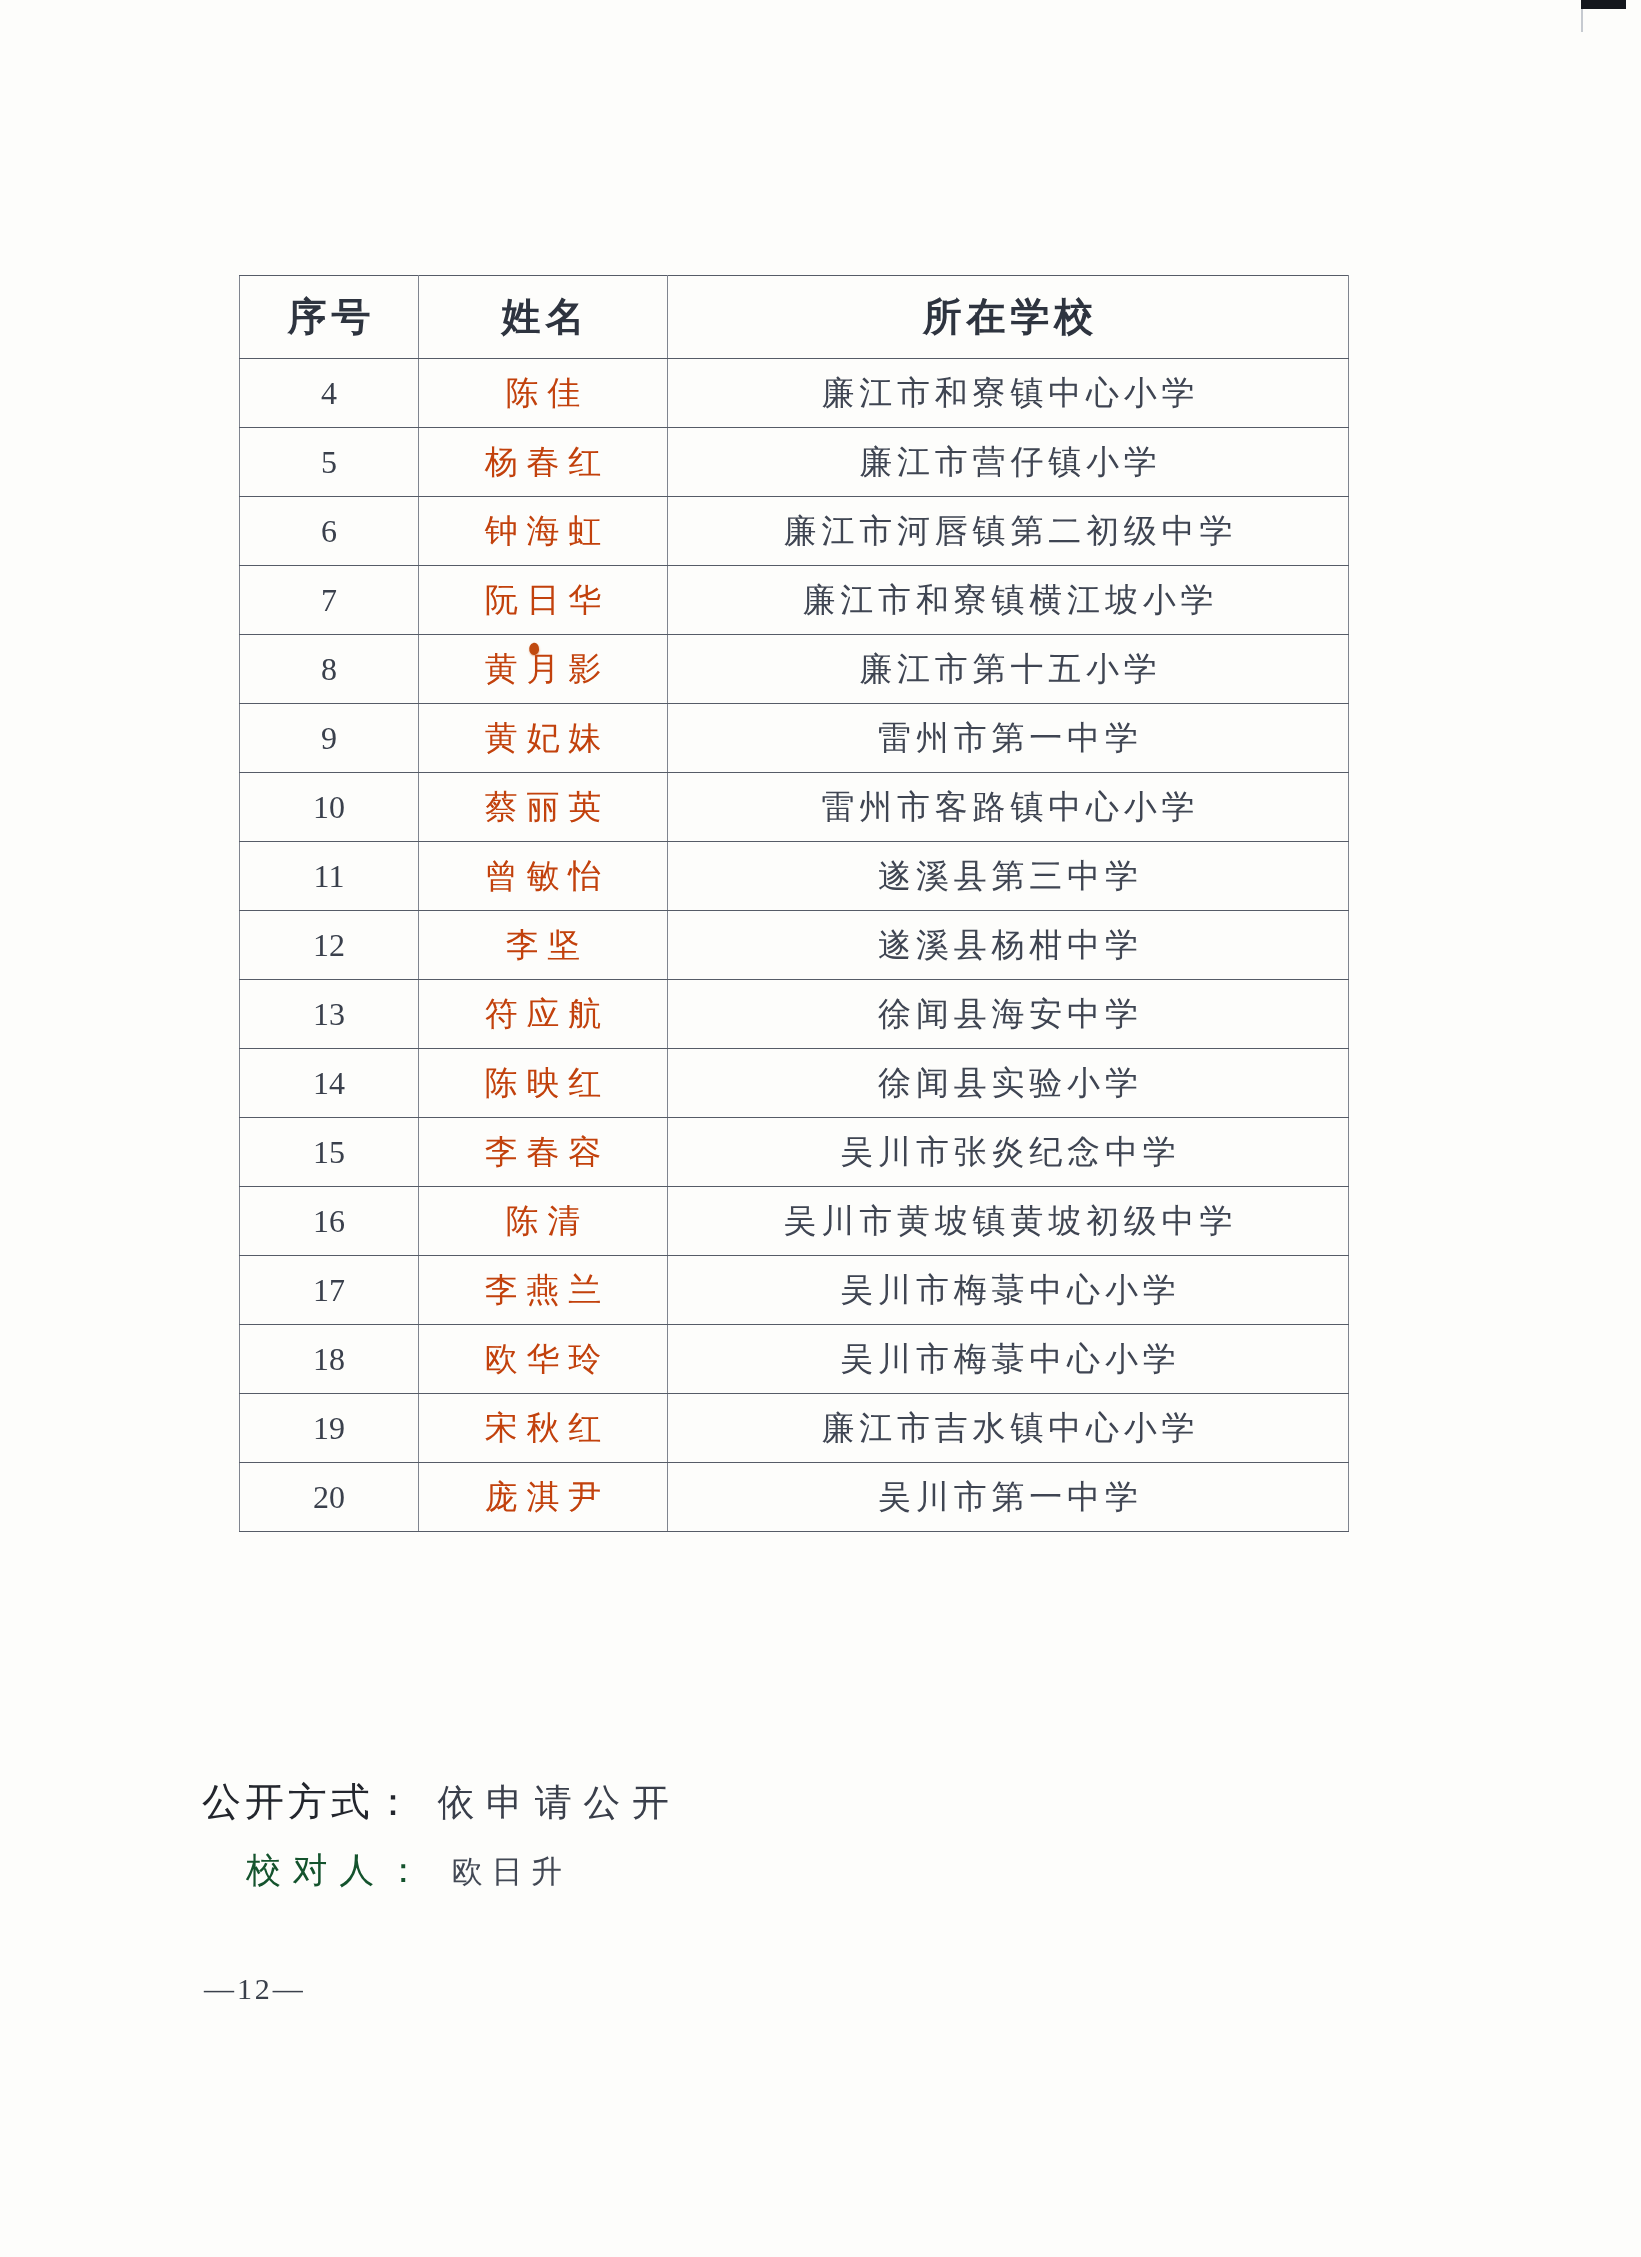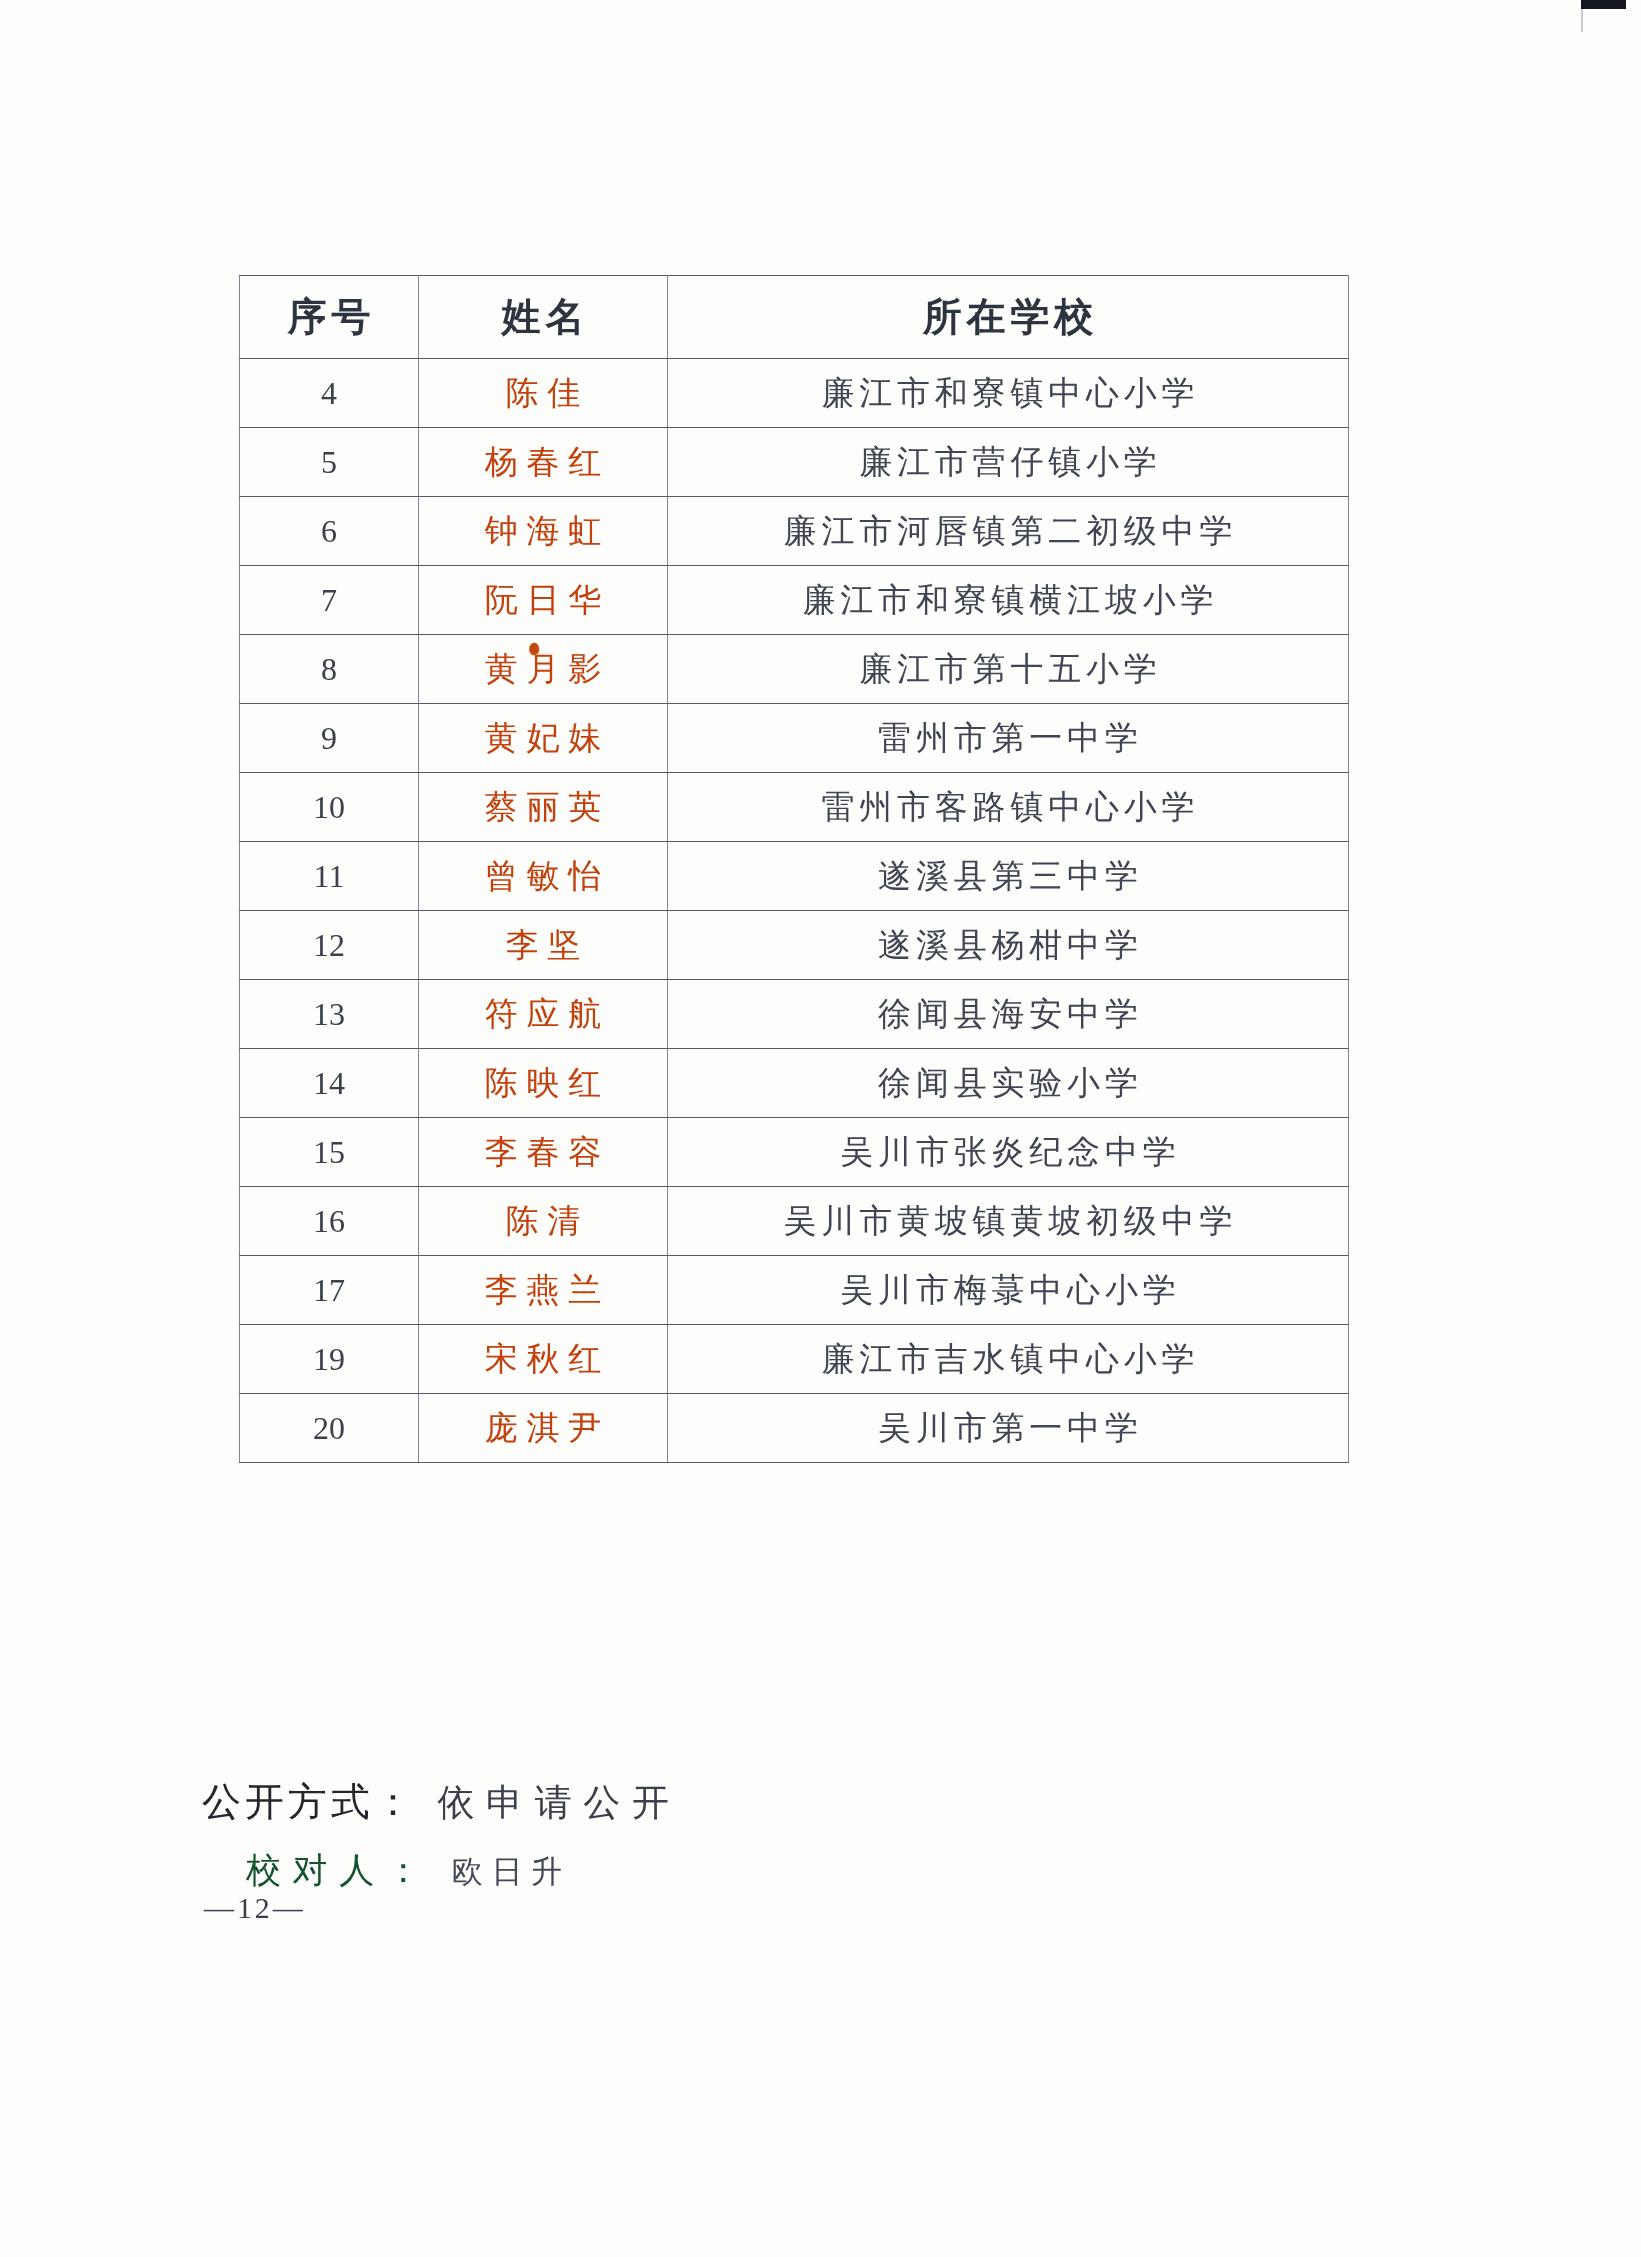--- a/index.html
+++ b/index.html
@@ -64,21 +64,21 @@
     letter-spacing:3.9px;
   }
   .pub-value{
     font-size:37px;color:#3a3f4b;margin-left:21px;
     letter-spacing:11.6px;
   }
   .proof-line{position:absolute;left:246px;top:1847px;white-space:nowrap;}
   .proof-label{font-size:35px;color:#14532d;letter-spacing:11.6px;}
   .proof-value{font-size:31px;color:#424854;margin-left:19.3px;letter-spacing:8.7px;}
   .page-number{
-    position:absolute;left:204px;top:1891px;
+    position:absolute;left:204px;top:1972px;
     font-size:30px;color:#3a404b;letter-spacing:2.9px;
   }
   
   .speck{
     position:absolute;left:529px;top:643px;width:9.7px;height:11.6px;
     background:#c04a10;
     border-radius:60% 40% 55% 45%;
     transform:rotate(-15deg);
     box-shadow:0 1px 1.9px rgba(208,106,48,.6);
   }
@@ -175,20 +175,25 @@
           <td><span class="cell-num">16</span></td>
           <td><span class="cell-name-text">陈清</span></td>
           <td><span class="cell-school-text">吴川市黄坡镇黄坡初级中学</span></td>
         </tr>
         <tr>
           <td><span class="cell-num">17</span></td>
           <td><span class="cell-name-text">李燕兰</span></td>
           <td><span class="cell-school-text">吴川市梅菉中心小学</span></td>
         </tr>
         <tr>
+          <td><span class="cell-num">18</span></td>
+          <td><span class="cell-name-text">欧华玲</span></td>
+          <td><span class="cell-school-text">吴川市梅菉中心小学</span></td>
+        </tr>
+        <tr>
           <td><span class="cell-num">19</span></td>
           <td><span class="cell-name-text">宋秋红</span></td>
           <td><span class="cell-school-text">廉江市吉水镇中心小学</span></td>
         </tr>
         <tr>
           <td><span class="cell-num">20</span></td>
           <td><span class="cell-name-text">庞淇尹</span></td>
           <td><span class="cell-school-text">吴川市第一中学</span></td>
         </tr>
       </tbody>

